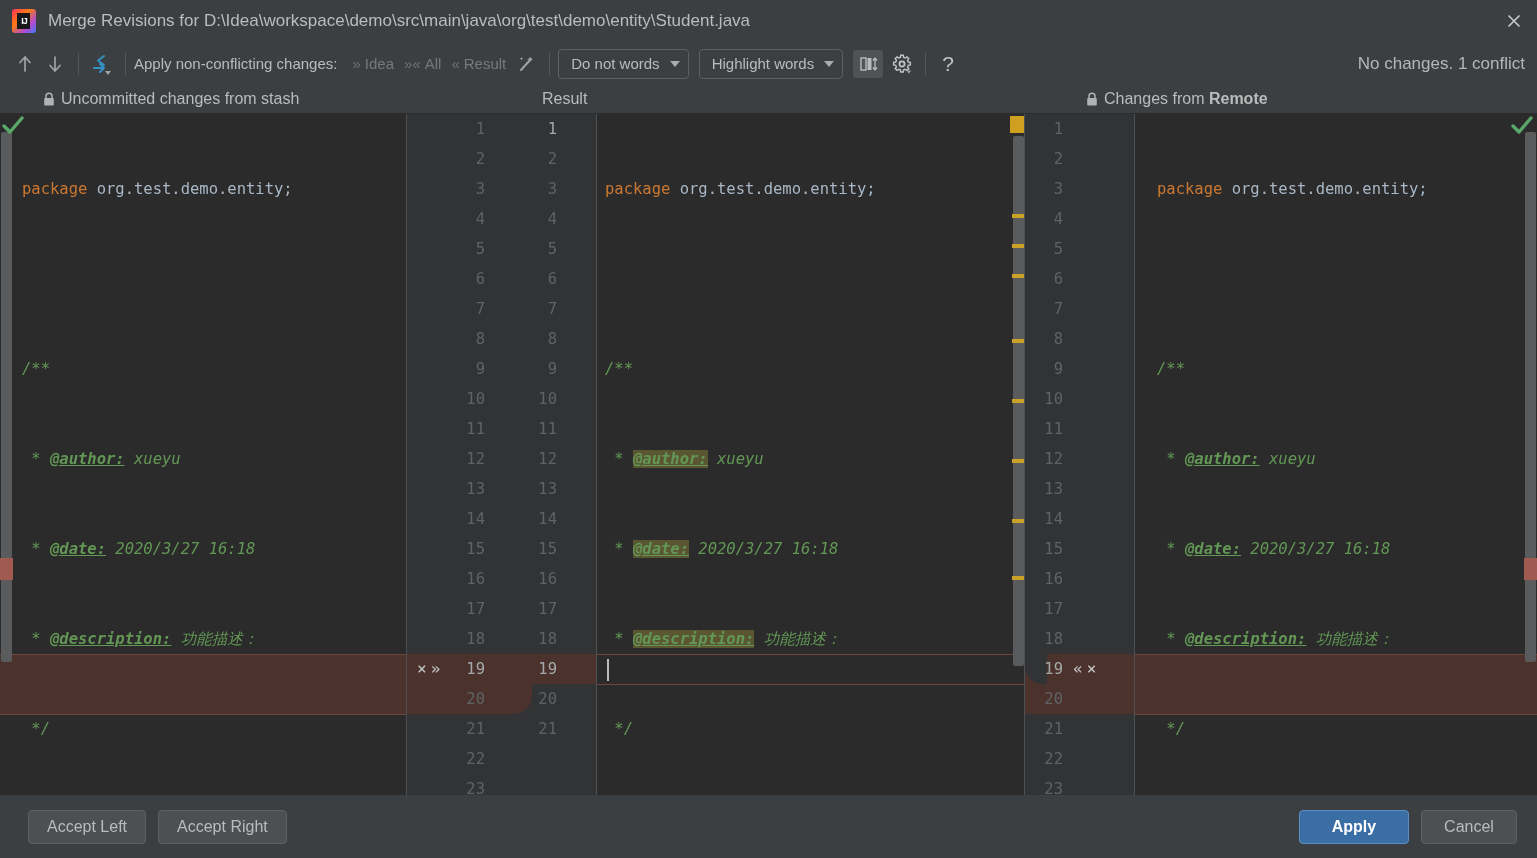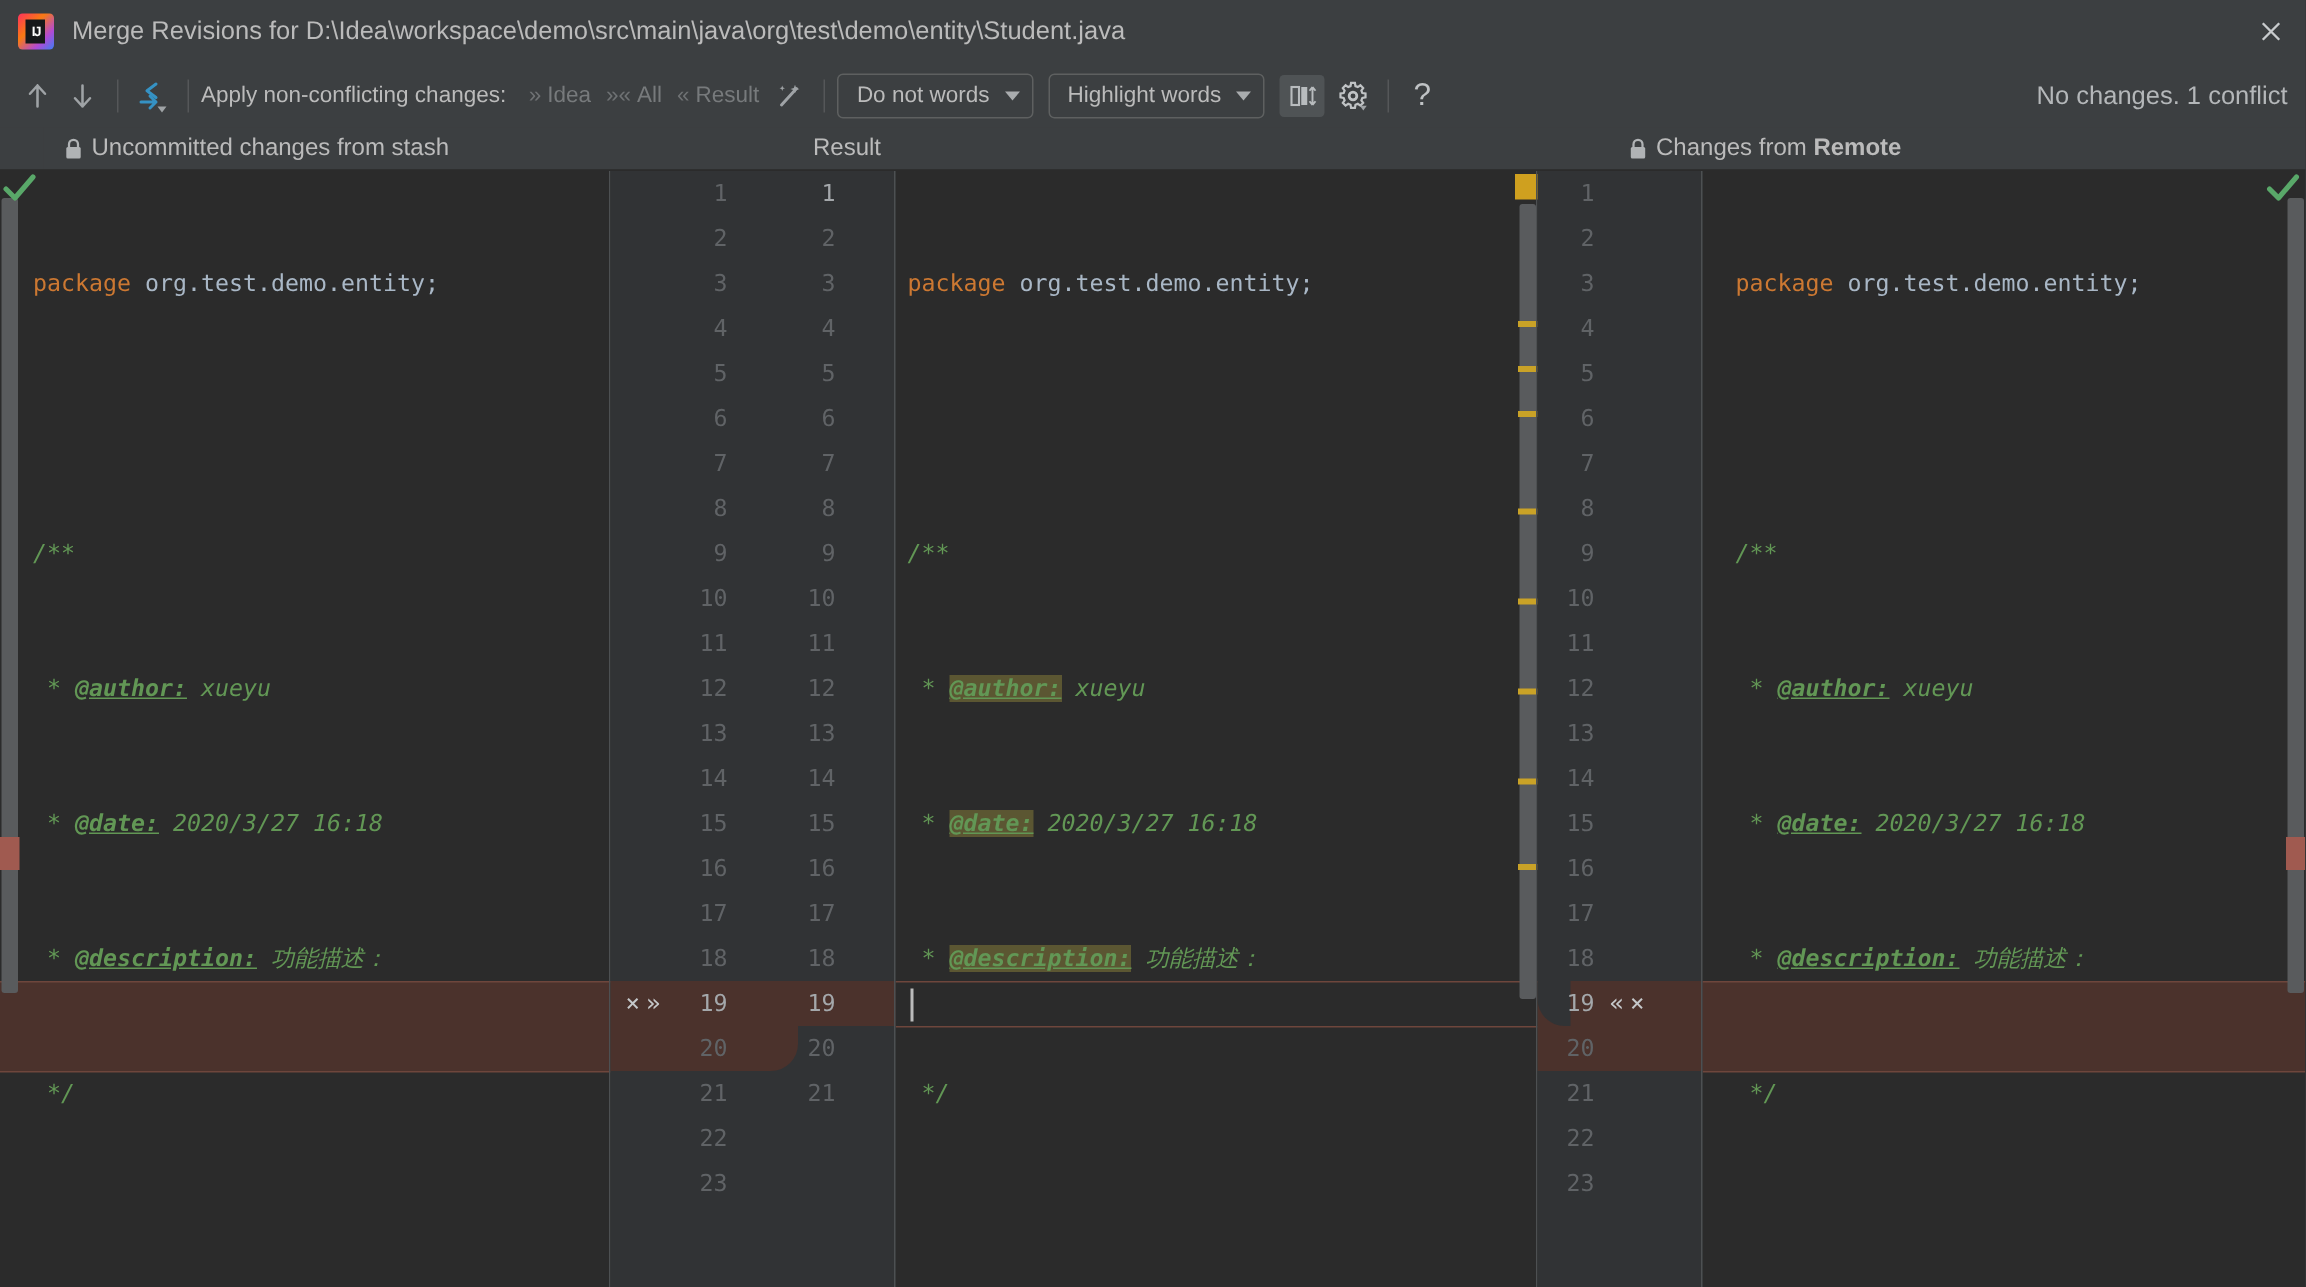--- a/index.html
+++ b/index.html
@@ -608,14 +608,21 @@
       </div>
 
       <div class="vscroll" style="right:0">
         <div class="vthumb" style="top:18px;height:530px"></div>
         <div class="marker-red" style="right:0;top:444px"></div>
       </div>
     </div>
 
   </div>
 
+  <div class="bottombar">
+    <button class="btn">Accept Left</button>
+    <button class="btn">Accept Right</button>
+    <div class="spacer"></div>
+    <button class="btn primary">Apply</button>
+    <button class="btn">Cancel</button>
+  </div>
 
 </div>
 
 </body></html>

